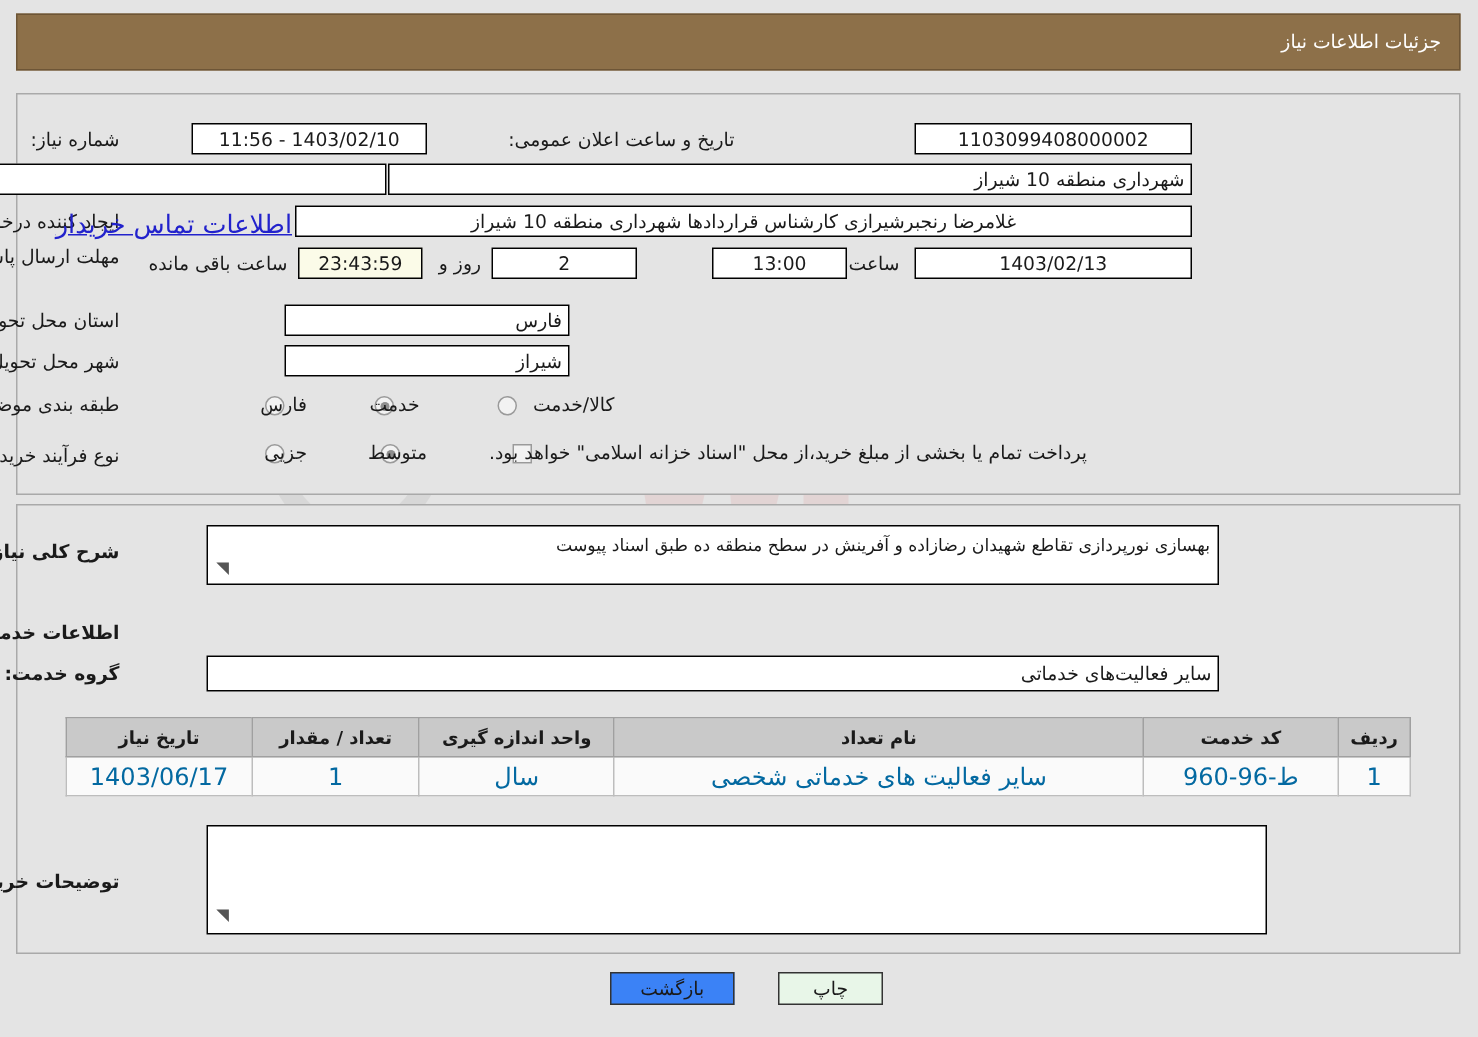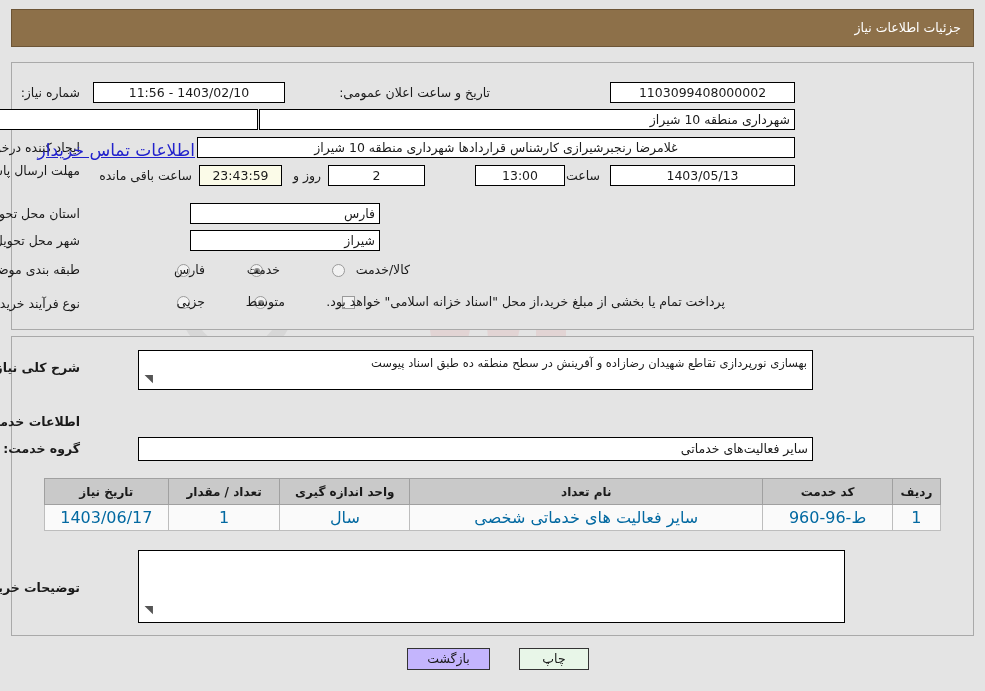--- a/index.html
+++ b/index.html
@@ -182,21 +182,21 @@
     box-sizing: border-box;
     font-size: 12.5px;
     color: #1a1a1a;
     text-align: center;
     line-height: 20px;
     cursor: pointer;
     z-index: 4;
     font-family: "DejaVu Sans", "Liberation Sans", sans-serif;
   }
   .btn-print  { background: #e8f6e8; }
-  .btn-back   { background: #c4b5fd; }
+  .btn-back   { background: #3b82f6; }
 </style>
 </head>
 <body>
 
 <div id="page">
 
   <svg class="watermark" viewBox="0 0 985 691">
     <g opacity="0.10">
       <path d="M185 240 L185 300 Q185 340 237 362 Q289 340 289 300 L289 240 Z" fill="none" stroke="#6f6f6f" stroke-width="13"></path>
       <text x="237" y="312" text-anchor="middle" font-size="58" font-family="'DejaVu Sans',sans-serif" fill="#6f6f6f">S</text>
@@ -215,32 +215,32 @@
   <div class="header-bar">
     <div class="header-title">جزئیات اطلاعات نیاز</div>
   </div>
 
   <div class="panel" id="panel-top"></div>
 
   <div class="lbl" style="right:905px; top:85px;">شماره نیاز:</div>
   <div class="fld" style="right:190px; top:82px; width:185px;">1103099408000002</div>
 
   <div class="lbl" style="right:495px; top:85px;">تاریخ و ساعت اعلان عمومی:</div>
-  <div class="fld" style="right:700px; top:82px; width:192px;">1403/02/10 - 11:56</div>
+  <div class="fld" style="right:700px; top:82px; width:157px;">1403/02/10 - 11:56</div>
 
   <div class="lbl" style="right:905px; top:112px;">نام دستگاه خریدار:</div>
   <div class="fld fld-r" style="right:190px; top:109px; width:536px;">شهرداری منطقه 10 شیراز</div>
   <div class="fld" style="right:727px; top:109px; width:511px;"></div>
 
   <div class="lbl" style="right:905px; top:140px;">ایجاد کننده درخواست:</div>
   <div class="fld" style="right:190px; top:137px; width:598px;">غلامرضا رنجبرشیرازی کارشناس قراردادها شهرداری منطقه 10 شیراز</div>
   <div class="link" style="right:790px; top:140px;">اطلاعات تماس خریدار</div>
 
   <div class="lbl" style="right:905px; top:163px; line-height:16px; text-align:right;">مهلت ارسال پاسخ: تا تاریخ:</div>
-  <div class="fld" style="right:190px; top:165px; width:185px;">1403/05/13</div>
+  <div class="fld" style="right:190px; top:165px; width:185px;">1403/02/13</div>
   <div class="lbl" style="right:385px; top:168px;">ساعت</div>
   <div class="fld" style="right:420px; top:165px; width:90px;">13:00</div>
   <div class="fld" style="right:560px; top:165px; width:97px;">2</div>
   <div class="lbl" style="right:664px; top:168px;">روز و</div>
   <div class="fld fld-hl" style="right:703px; top:165px; width:83px;">23:43:59</div>
   <div class="lbl" style="right:793px; top:168px;">ساعت باقی مانده</div>
 
   <div class="lbl" style="right:905px; top:206px;">استان محل تحویل:</div>
   <div class="fld fld-r" style="right:605px; top:203px; width:190px;margin-left:41px;">فارس</div>
 

